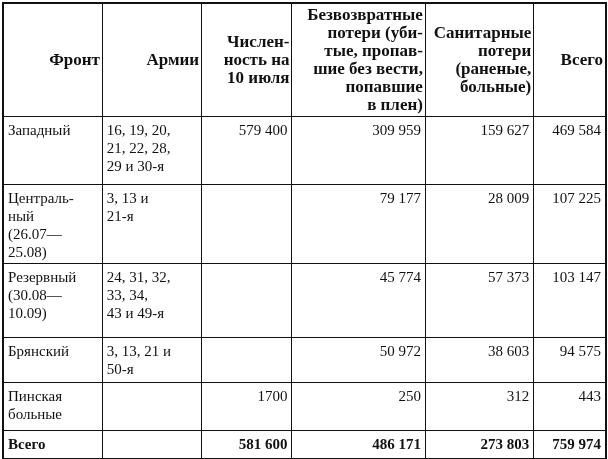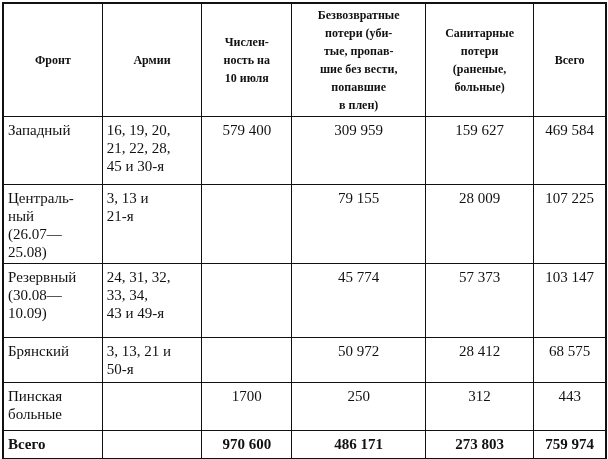--- a/index.html
+++ b/index.html
@@ -30,34 +30,34 @@
   table.losses col.c-total    { width: 72px;  }
   table.losses th, table.losses td {
     border: 1px solid #111111;
     box-sizing: border-box;
     white-space: pre-line;
     overflow: hidden;
   }
   table.losses thead tr { height: 113px; }
   table.losses th {
     font-weight: bold;
-    font-size: 12px;
+    font-size: 17px;
     line-height: 18px;
-    text-align: center;
+    text-align: right;
     vertical-align: middle;
     padding: 2px 2px;
   }
   table.losses td {
     font-size: 15px;
     line-height: 18px;
     vertical-align: top;
     padding: 4px 4px 2px 4px;
   }
   td.txt { text-align: left; padding-left: 7px; }
-  td.num { text-align: center; }
+  td.num { text-align: right; }
   tr.r1 { height: 68px; }
   tr.r2 { height: 76px; }
   tr.r3 { height: 74px; }
   tr.r4 { height: 45px; }
   tr.r5 { height: 48px; }
   tr.total-row { height: 28px; }
   tr.total-row td { font-weight: bold; }
 </style>
 </head>
 <body>
@@ -90,35 +90,35 @@
 (раненые,
 больные)</th>
         <th>Всего</th>
       </tr>
     </thead>
     <tbody>
       <tr class="r1">
         <td class="txt">Западный</td>
         <td class="txt">16, 19, 20,
 21, 22, 28,
-45 и 30-я</td>
+29 и 30-я</td>
         <td class="num">579 400</td>
         <td class="num">309 959</td>
         <td class="num">159 627</td>
         <td class="num">469 584</td>
       </tr>
       <tr class="r2">
         <td class="txt">Централь-
 ный
 (26.07—
 25.08)</td>
         <td class="txt">3, 13 и
 21-я</td>
         <td class="num"></td>
-        <td class="num">79 155</td>
+        <td class="num">79 177</td>
         <td class="num">28 009</td>
         <td class="num">107 225</td>
       </tr>
       <tr class="r3">
         <td class="txt">Резервный
 (30.08—
 10.09)</td>
         <td class="txt">24, 31, 32,
 33, 34,
 43 и 49-я</td>
@@ -126,35 +126,35 @@
         <td class="num">45 774</td>
         <td class="num">57 373</td>
         <td class="num">103 147</td>
       </tr>
       <tr class="r4">
         <td class="txt">Брянский</td>
         <td class="txt">3, 13, 21 и
 50-я</td>
         <td class="num"></td>
         <td class="num">50 972</td>
-        <td class="num">28 412</td>
-        <td class="num">68 575</td>
+        <td class="num">38 603</td>
+        <td class="num">94 575</td>
       </tr>
       <tr class="r5">
         <td class="txt">Пинская
 больные</td>
         <td class="txt"></td>
         <td class="num">1700</td>
         <td class="num">250</td>
         <td class="num">312</td>
         <td class="num">443</td>
       </tr>
       <tr class="total-row">
         <td class="txt">Всего</td>
         <td class="txt"></td>
-        <td class="num">970 600</td>
+        <td class="num">581 600</td>
         <td class="num">486 171</td>
         <td class="num">273 803</td>
         <td class="num">759 974</td>
       </tr>
     </tbody>
   </table>
 </div>
 
 </body></html>

